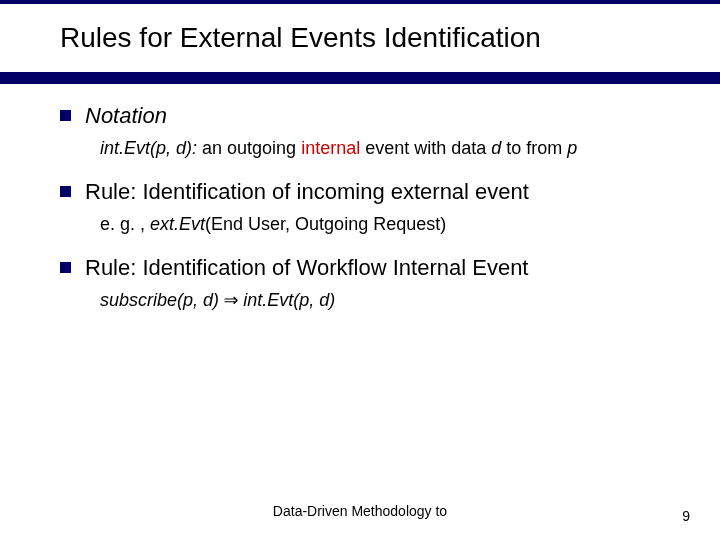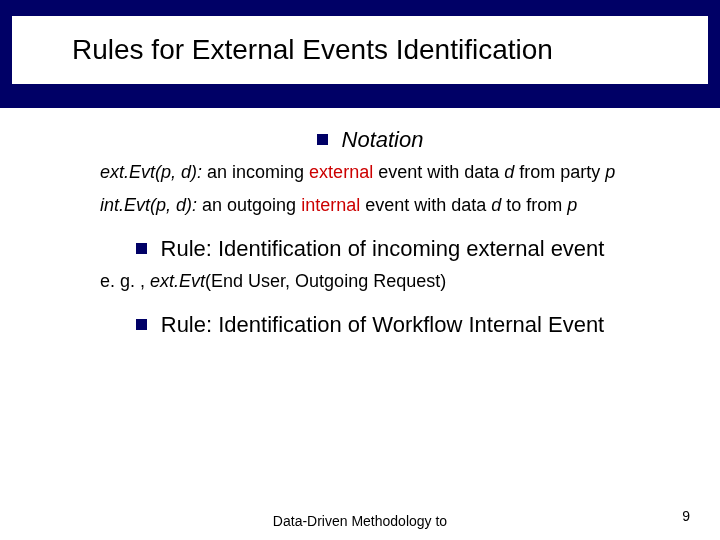--- a/index.html
+++ b/index.html
@@ -11,36 +11,35 @@
     position: relative;
     overflow: hidden;
   }
   .title-band {
     background: #000066;
     width: 100%;
     padding: 4px 0 12px 0;
   }
   .title-inner {
     background: #ffffff;
-    margin: 12px;
+    margin: 0;
     padding: 18px 0 18px 60px;
   }
   .title-inner h1 {
     font-size: 28px;
     font-weight: normal;
     color: #000000;
   }
   .content {
     padding: 18px 40px 0 60px;
   }
   .item {
     display: flex;
     align-items: flex-start;
     margin-bottom: 6px;
-    justify-content: center;
   }
   .bullet {
     width: 11px;
     height: 11px;
     background: #000066;
     flex-shrink: 0;
     margin-top: 8px;
     margin-right: 14px;
   }
   .item-text {
@@ -54,21 +53,21 @@
     font-size: 18px;
     color: #000000;
     margin-bottom: 10px;
     line-height: 1.3;
   }
   .sub .italic { font-style: italic; }
   .red { color: #cc0000; }
   .implies { font-family: "Times New Roman", serif; }
   .footer {
     position: absolute;
-    bottom: 10px;
+    bottom: 20px;
     width: 100%;
     text-align: center;
     font-size: 14px;
     color: #000000;
     line-height: 1.3;
   }
   .page-num {
     position: absolute;
     bottom: 16px;
     right: 30px;
@@ -86,41 +85,41 @@
   </div>
 </div>
 
 <div class="content">
 
   <div class="item">
     <div class="bullet"></div>
     <div class="item-text italic">Notation</div>
   </div>
   <div class="sub">
-    <span class="italic">ext.Evt(p, d): </span><span>an incoming </span><span class="red">external</span><span> event with data </span><span class="italic">d</span><span> from party </span><span class="italic">p</span>
-  </div>
-  <div class="sub">
     <span class="italic">int.Evt(p, d): </span><span>an outgoing </span><span class="red">internal</span><span> event with data </span><span class="italic">d</span><span> to from </span><span class="italic">p</span>
   </div>
 
   <div class="gap"></div>
 
   <div class="item">
     <div class="bullet"></div>
     <div class="item-text">Rule: Identification of incoming external event</div>
   </div>
   <div class="sub">
     <span>e. g. , </span><span class="italic">ext.Evt</span><span>(End User, Outgoing Request)</span>
   </div>
 
   <div class="gap"></div>
 
   <div class="item">
     <div class="bullet"></div>
     <div class="item-text">Rule: Identification of Workflow Internal Event</div>
   </div>
+  <div class="sub">
+    <span class="italic">subscribe(p, d)</span><span class="implies"> ⇒ </span><span class="italic">int.Evt(p, d)</span>
+  </div>
 
 </div>
 
 <div class="footer">
   <div>Data-Driven Methodology to</div>
 </div>
 <div class="page-num">9</div>
 
 </body></html>

